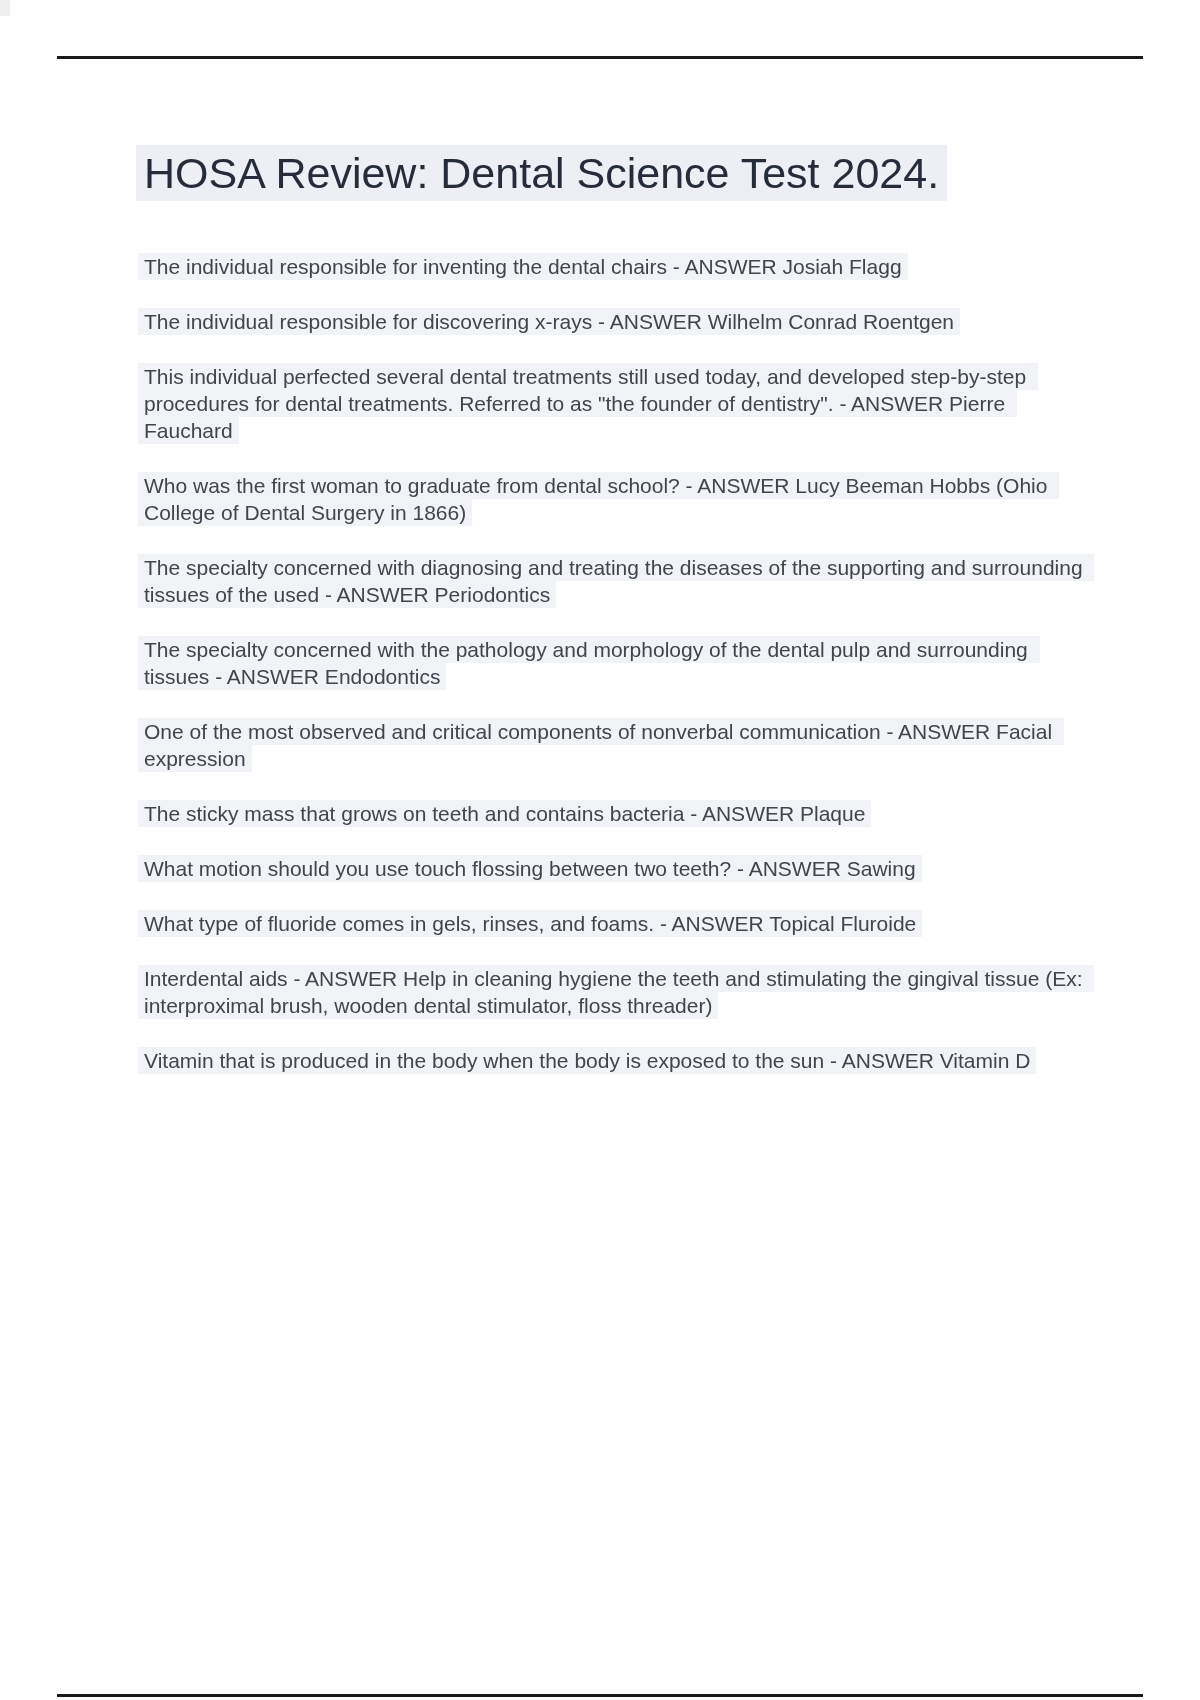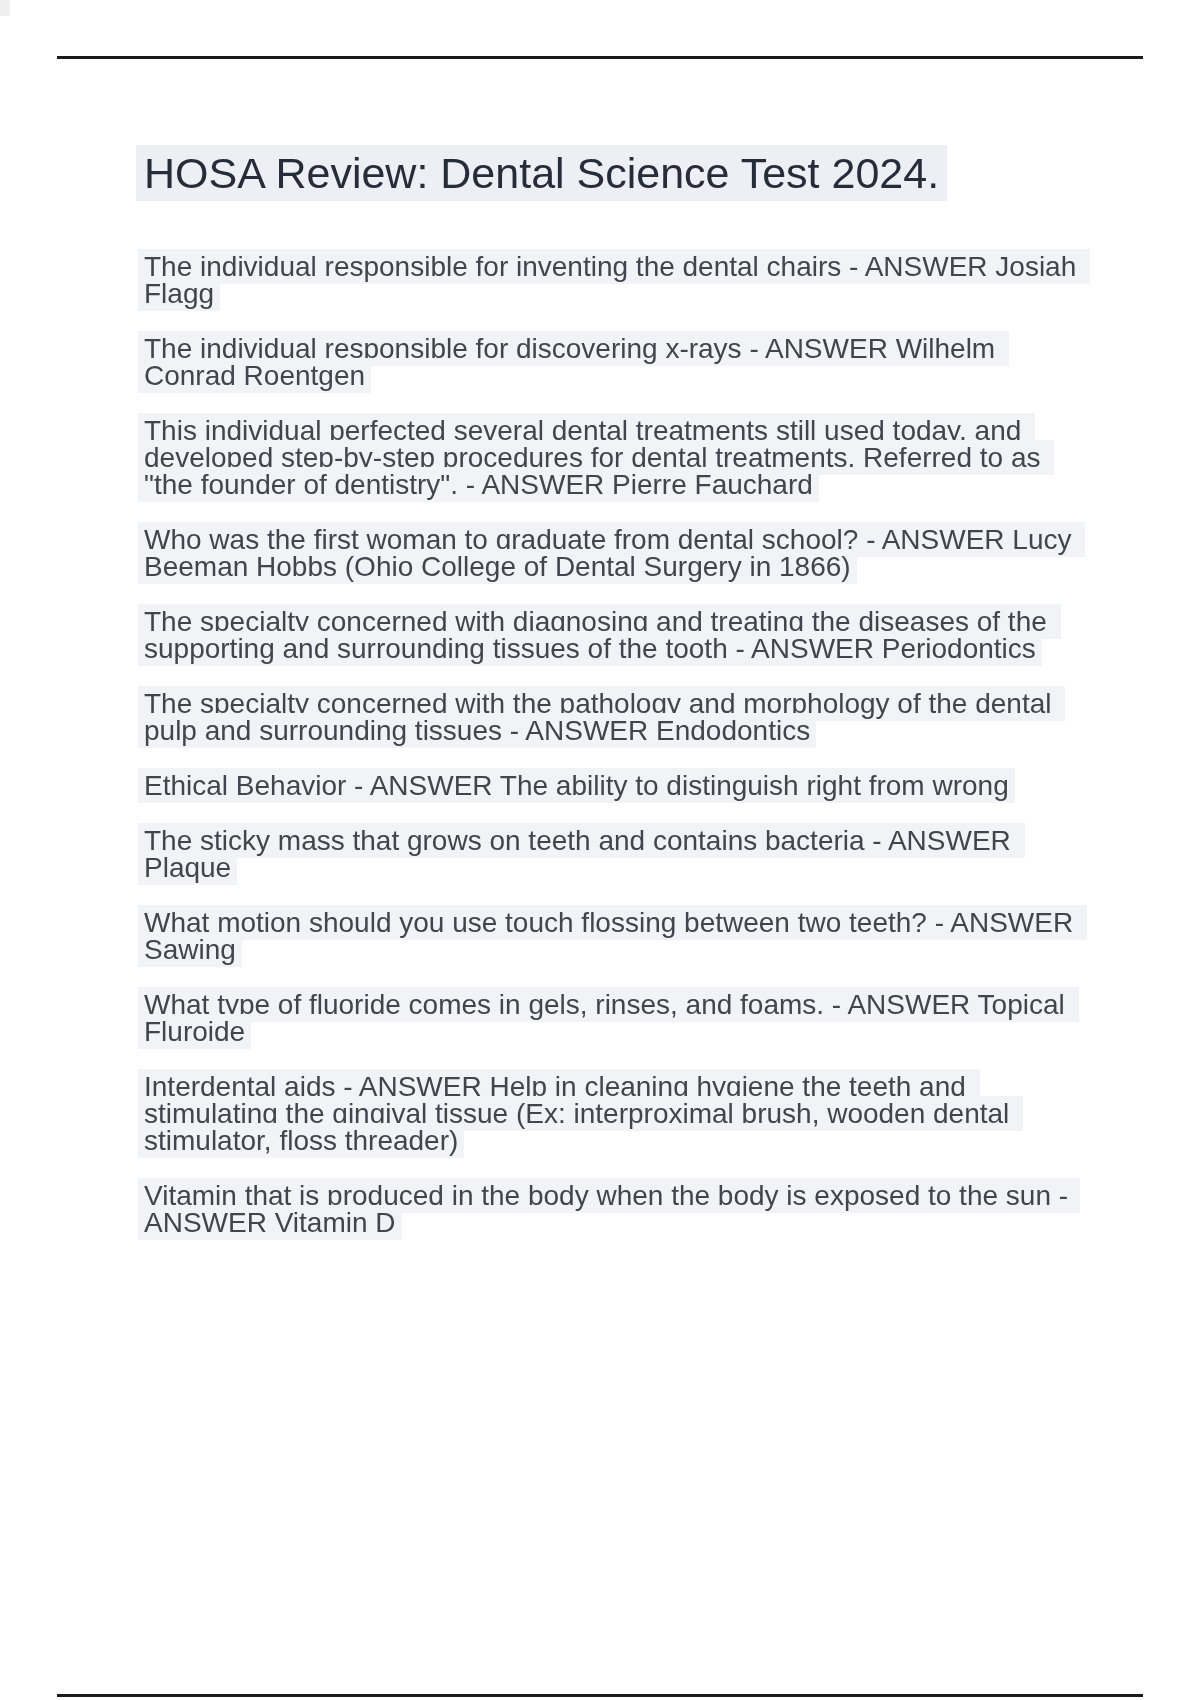--- a/index.html
+++ b/index.html
@@ -25,39 +25,39 @@
     color:var(--title-text);
   }
   .hl{
     background:var(--hl-body);
     padding:2px 6px;margin-left:-6px;
     -webkit-box-decoration-break:clone;box-decoration-break:clone;
     white-space:pre-wrap;
   }
   h1 .hl{background:var(--hl-title);padding:4px 8px;margin-left:-8px;white-space:normal;}
   p.qa{
-    margin:28px 0;font-size:28px;line-height:27px;color:var(--body-text);
+    margin:28px 0;font-size:21px;line-height:27px;color:var(--body-text);
   }
 </style>
 </head>
 <body>
 
 <div class="corner-artifact"></div>
 <div class="rule top"></div>
 
 <div class="content">
   <h1 class="doc-title"><span class="hl">HOSA Review: Dental Science Test 2024.</span></h1>
   <div id="qa-list">
       <p class="qa"><span class="hl">The individual responsible for inventing the dental chairs - ANSWER Josiah Flagg</span></p>
       <p class="qa"><span class="hl">The individual responsible for discovering x-rays - ANSWER Wilhelm Conrad Roentgen</span></p>
       <p class="qa"><span class="hl">This individual perfected several dental treatments still used today, and developed step-by-step procedures for dental treatments. Referred to as "the founder of dentistry". - ANSWER Pierre Fauchard</span></p>
       <p class="qa"><span class="hl">Who was the first woman to graduate from dental school? - ANSWER Lucy Beeman Hobbs (Ohio College of Dental Surgery in 1866)</span></p>
-      <p class="qa"><span class="hl">The specialty concerned with diagnosing and treating the diseases of the supporting and surrounding tissues of the tooth - ANSWER Periodontics</span></p>
+      <p class="qa"><span class="hl">The specialty concerned with diagnosing and treating the diseases of the supporting and surrounding tissues of the used - ANSWER Periodontics</span></p>
       <p class="qa"><span class="hl">The specialty concerned with the pathology and morphology of the dental pulp and surrounding tissues - ANSWER Endodontics</span></p>
-      <p class="qa"><span class="hl">Ethical Behavior - ANSWER The ability to distinguish right from wrong</span></p>
+      <p class="qa"><span class="hl">One of the most observed and critical components of nonverbal communication - ANSWER Facial expression</span></p>
       <p class="qa"><span class="hl">The sticky mass that grows on teeth and contains bacteria - ANSWER Plaque</span></p>
       <p class="qa"><span class="hl">What motion should you use touch flossing between two teeth? - ANSWER Sawing</span></p>
       <p class="qa"><span class="hl">What type of fluoride comes in gels, rinses, and foams. - ANSWER Topical Fluroide</span></p>
       <p class="qa"><span class="hl">Interdental aids - ANSWER Help in cleaning hygiene the teeth and stimulating the gingival tissue (Ex: interproximal brush, wooden dental stimulator, floss threader)</span></p>
       <p class="qa"><span class="hl">Vitamin that is produced in the body when the body is exposed to the sun - ANSWER Vitamin D</span></p>
     </div>
 </div>
 
 <div class="rule bottom"></div>
 

